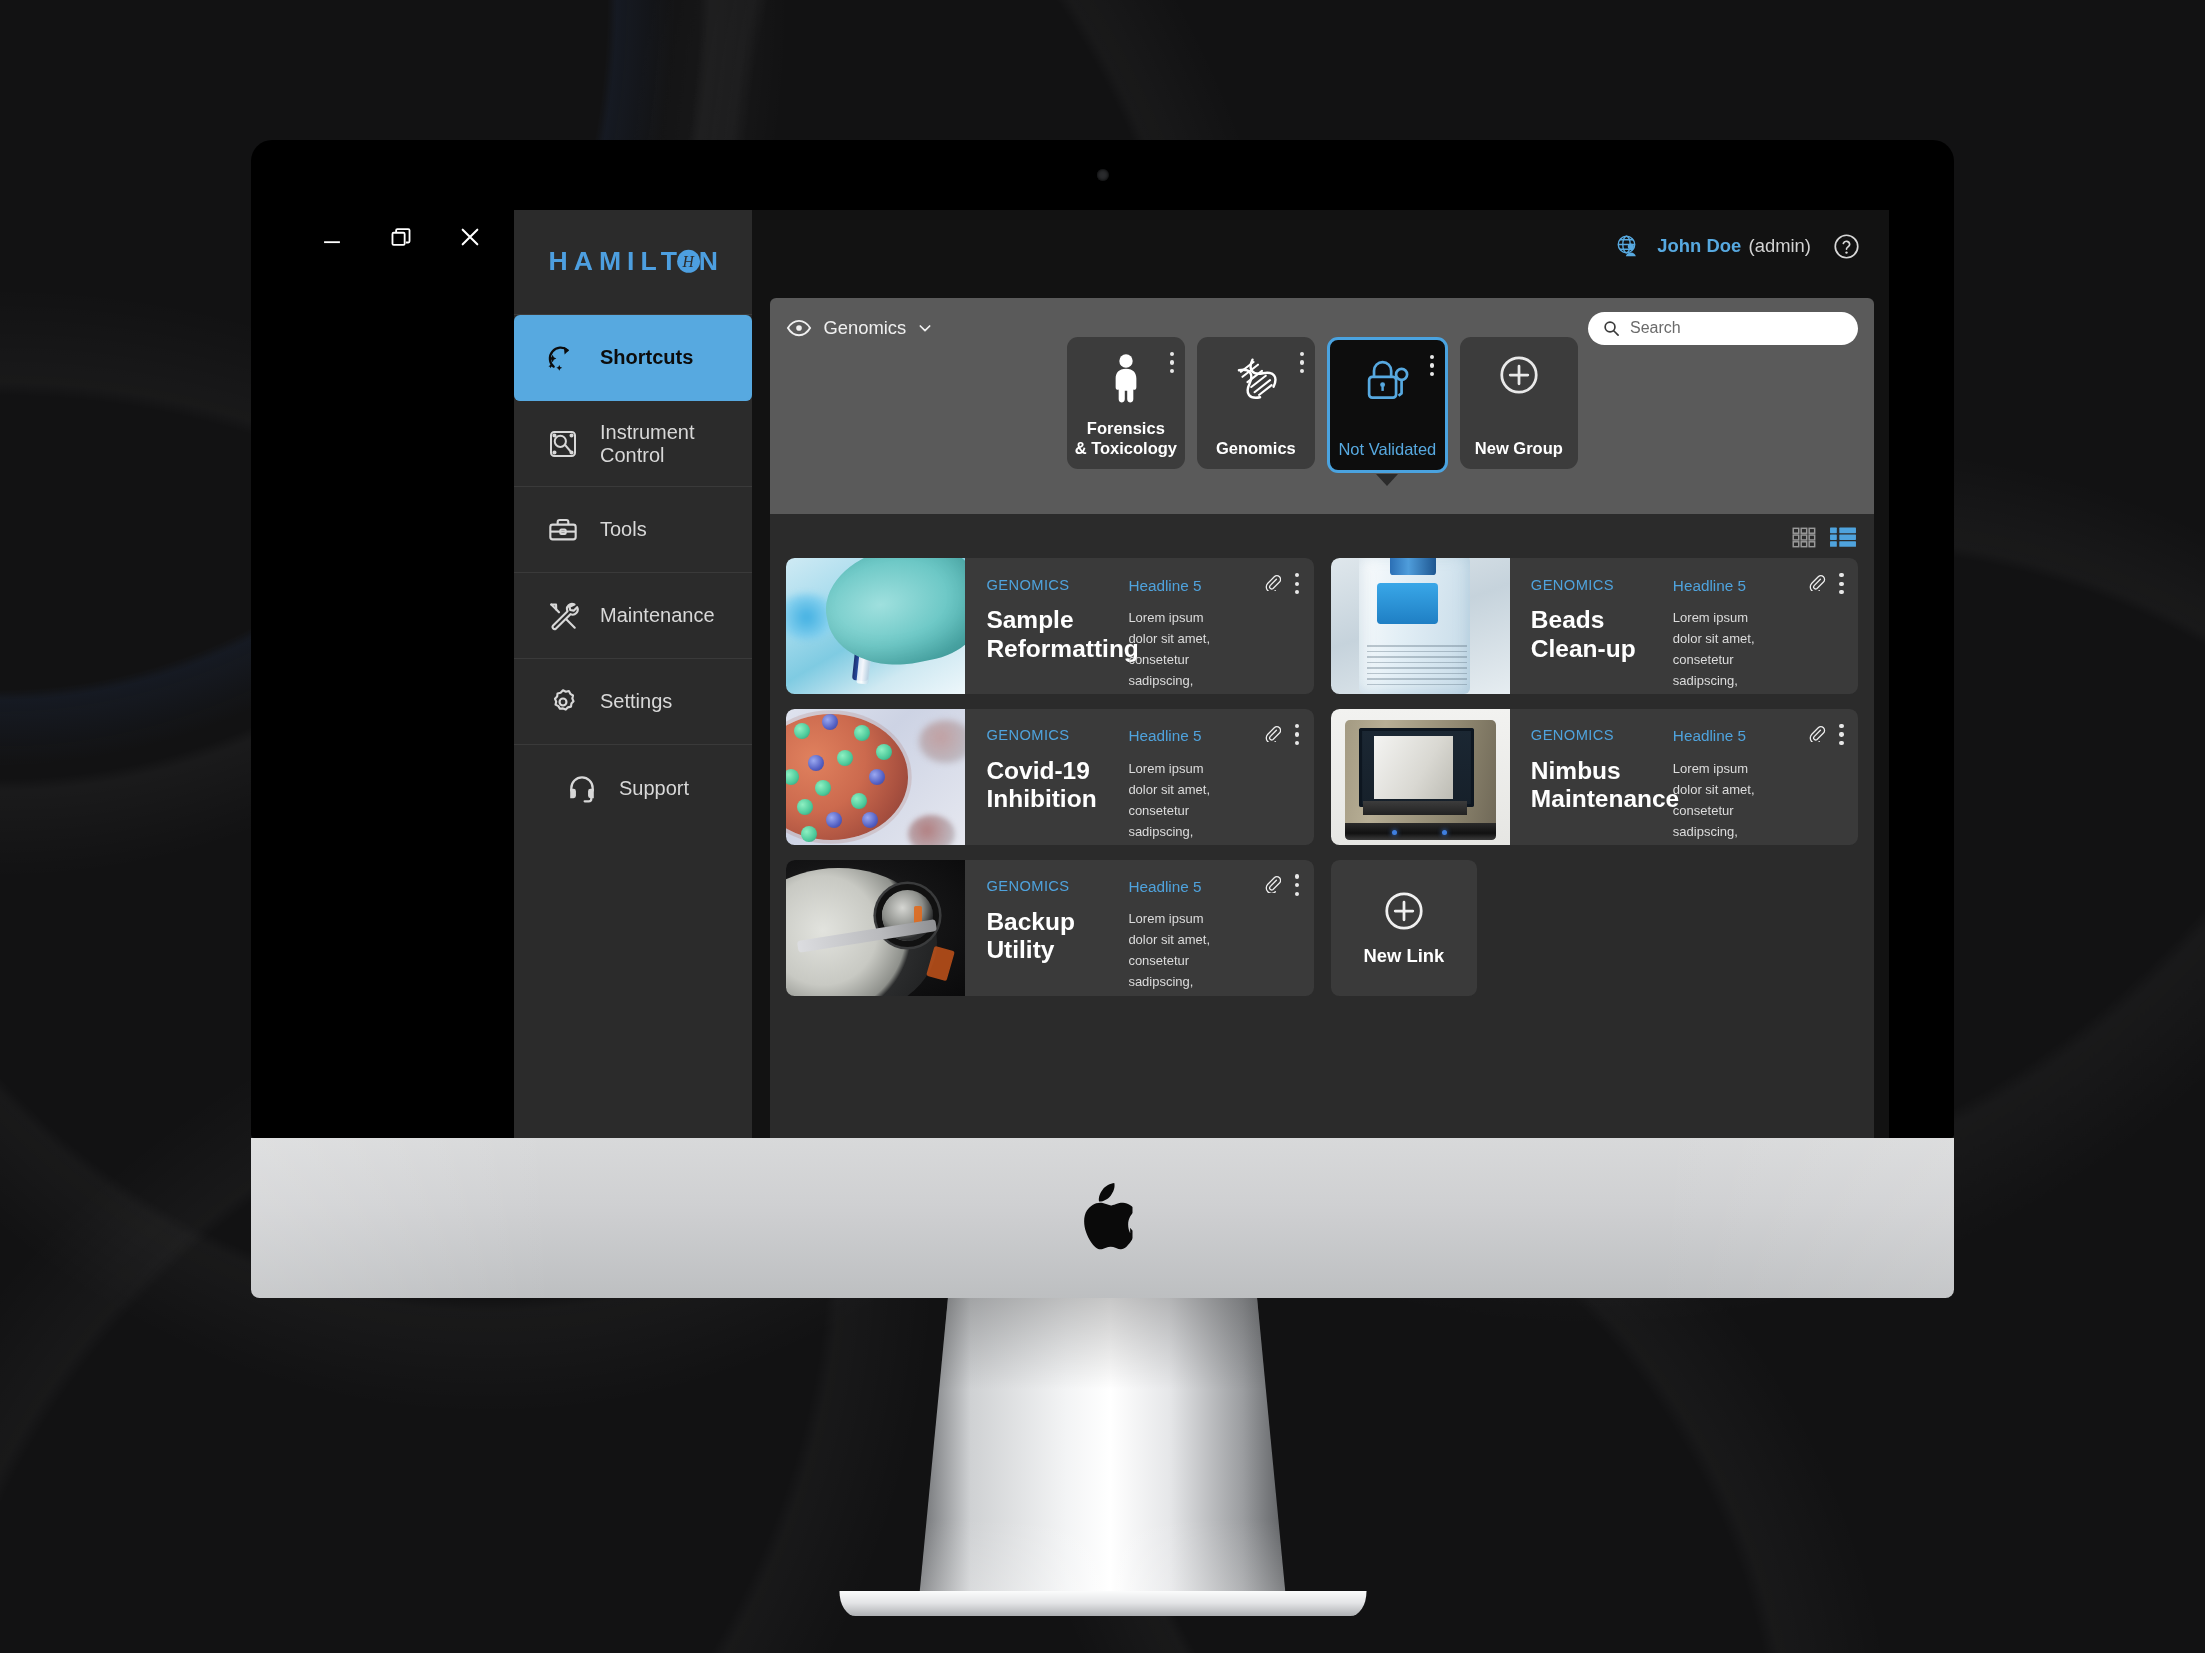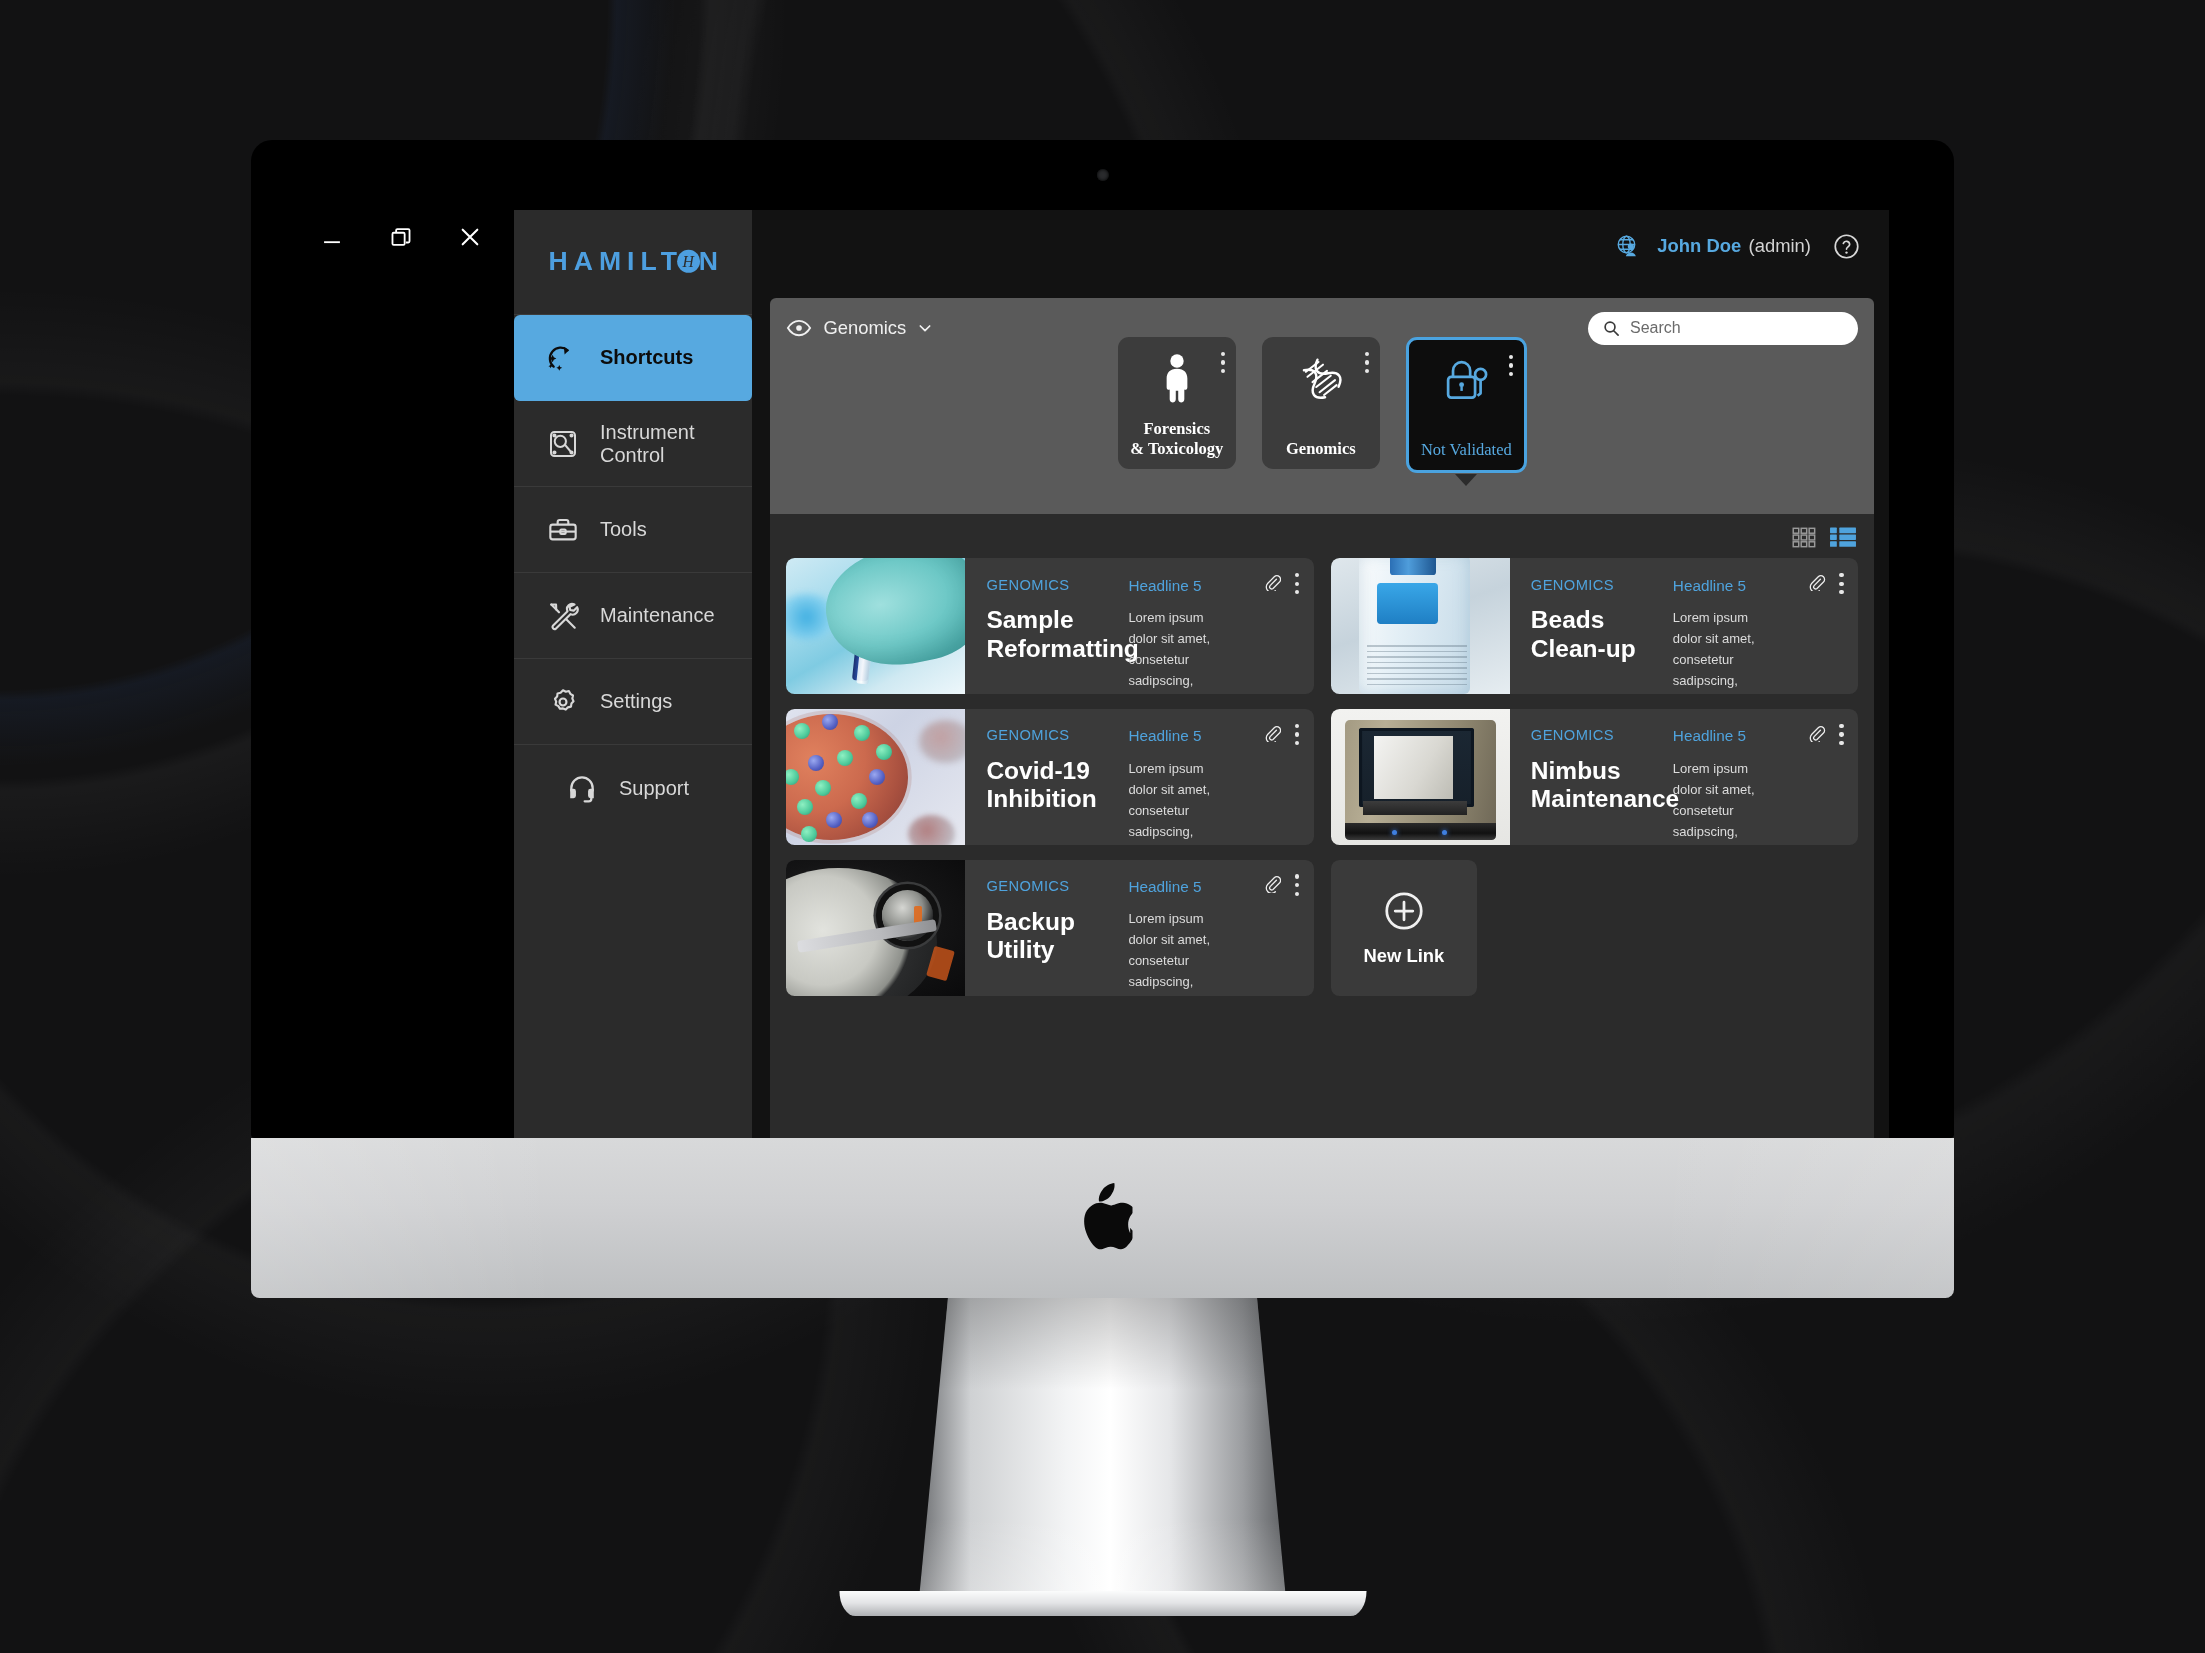--- a/index.html
+++ b/index.html
@@ -133,21 +133,21 @@
     display: flex; align-items: center; gap: 9.8px; padding: 0 13.5px;
   }
   .search-box input {
     border: none; outline: none; background: transparent;
     font-family: "Liberation Sans", sans-serif; font-size: 16px; color: #3a3a3a; width: 100%;
   }
   .search-box input::placeholder { color: #6a6a6a; }
 
   .groups {
     position: absolute; left: 0; right: 0; top: 39px;
-    display: flex; justify-content: center; align-items: flex-start; gap: 26px; font-family: Liberation Serif, serif;
+    display: flex; justify-content: center; align-items: flex-start; gap: 12px;
   }
   .group-tile {
     position: relative;
     width: 118px; height: 132px;
     background: #3c3c3c; border-radius: 11px;
     display: flex; flex-direction: column; align-items: center; justify-content: flex-end;
     padding-bottom: 11px; cursor: pointer;
   }
   .group-tile .g-icon { position:absolute; left:0; right:0; top: 16px; display:flex; justify-content:center; }
   .group-tile .g-icon svg { display:block; }
@@ -544,20 +544,29 @@
                         <circle cx="30" cy="47" r="4" fill="#57a9e0" stroke="none"></circle>
                         <path d="M30 50 v7" stroke-width="4"></path>
                         <circle cx="61" cy="30" r="9"></circle>
                         <path d="M61 39 v22 l-5 4"></path>
                       </svg>
                     </div>
                     <div class="group-label">Not Validated</div>
                     <div class="tile-caret"></div>
                   </div>
 
+                  <div class="group-tile newgroup">
+                    <div class="g-icon">
+                      <svg width="44" height="44" viewBox="0 0 24 24" fill="none" stroke="#e9e9e9" stroke-width="1.5" stroke-linecap="round">
+                        <circle cx="12" cy="12" r="9.4"></circle>
+                          <path d="M12 7.2 V16.8 M7.2 12 H16.8"></path>
+                      </svg>
+                    </div>
+                    <div class="group-label">New Group</div>
+                  </div>
 
                 </div>
               </div>
 
               <div class="panel-body">
 
                 <div class="view-toggles">
                   <span class="vt">
                     <svg width="24.5" height="21" viewBox="0 0 40 34" fill="none" stroke="#9a9a9a" stroke-width="2.4">
                       <rect x="2" y="2" width="9" height="8"></rect>

